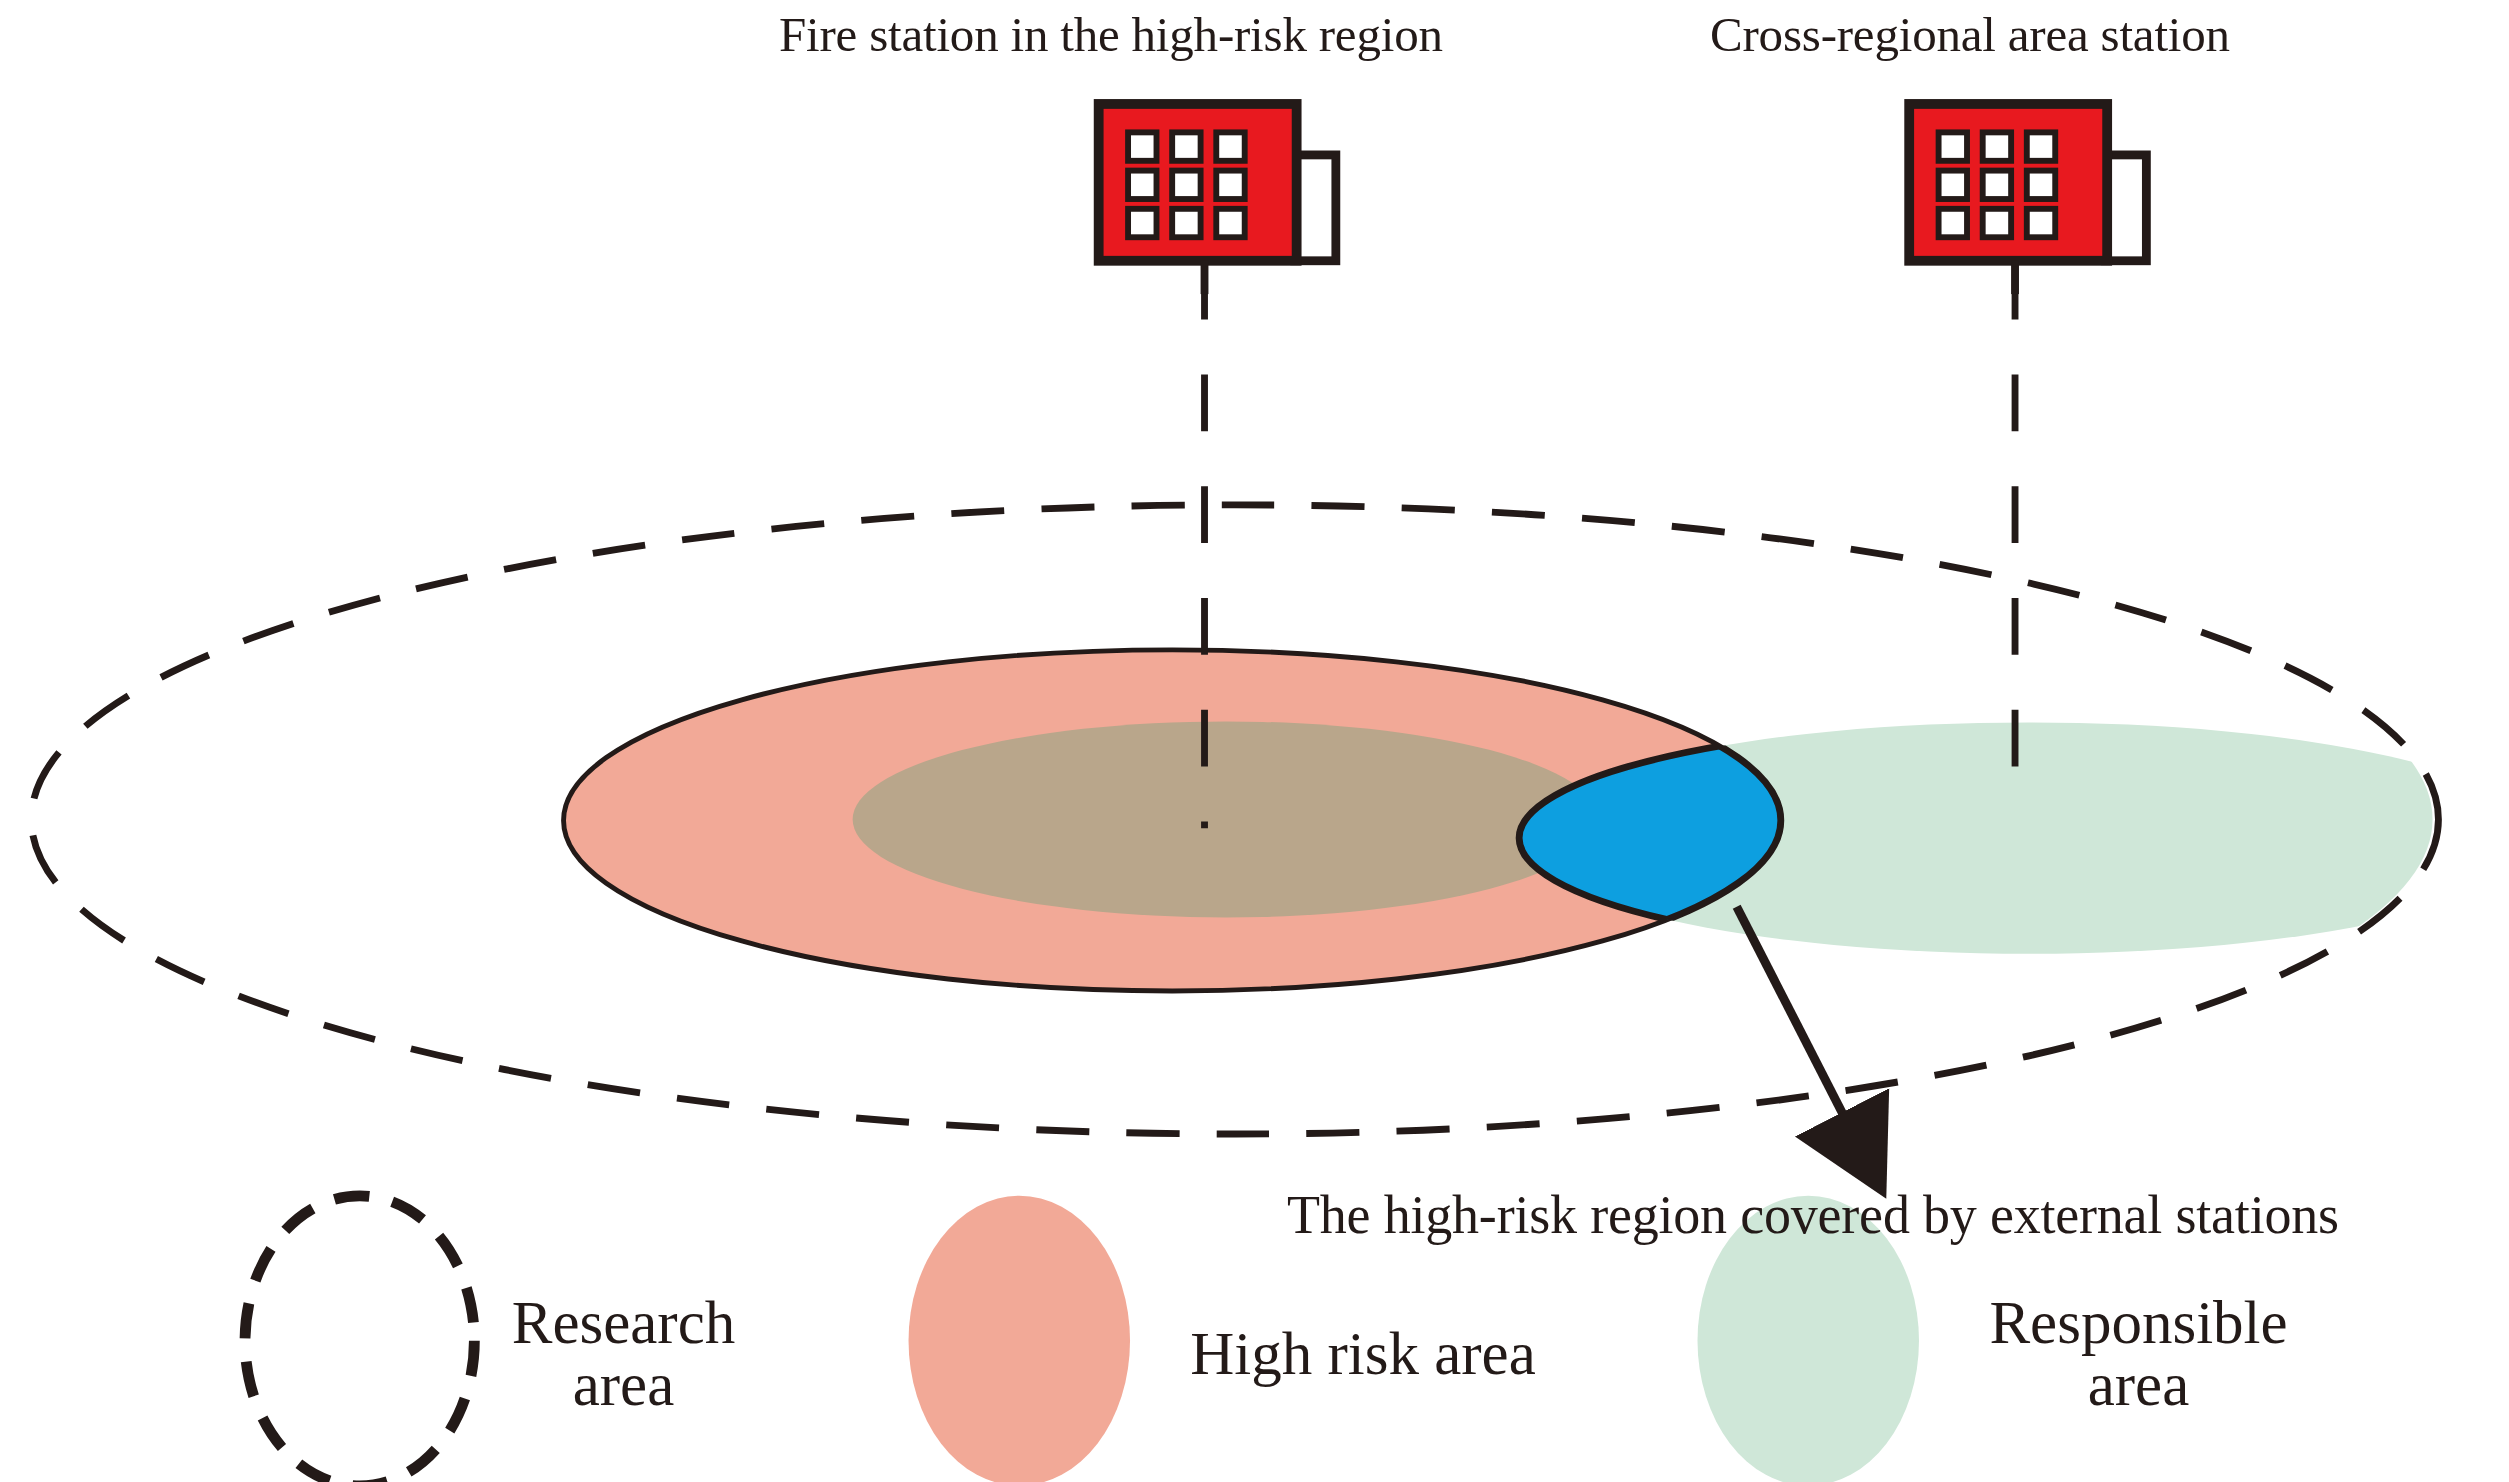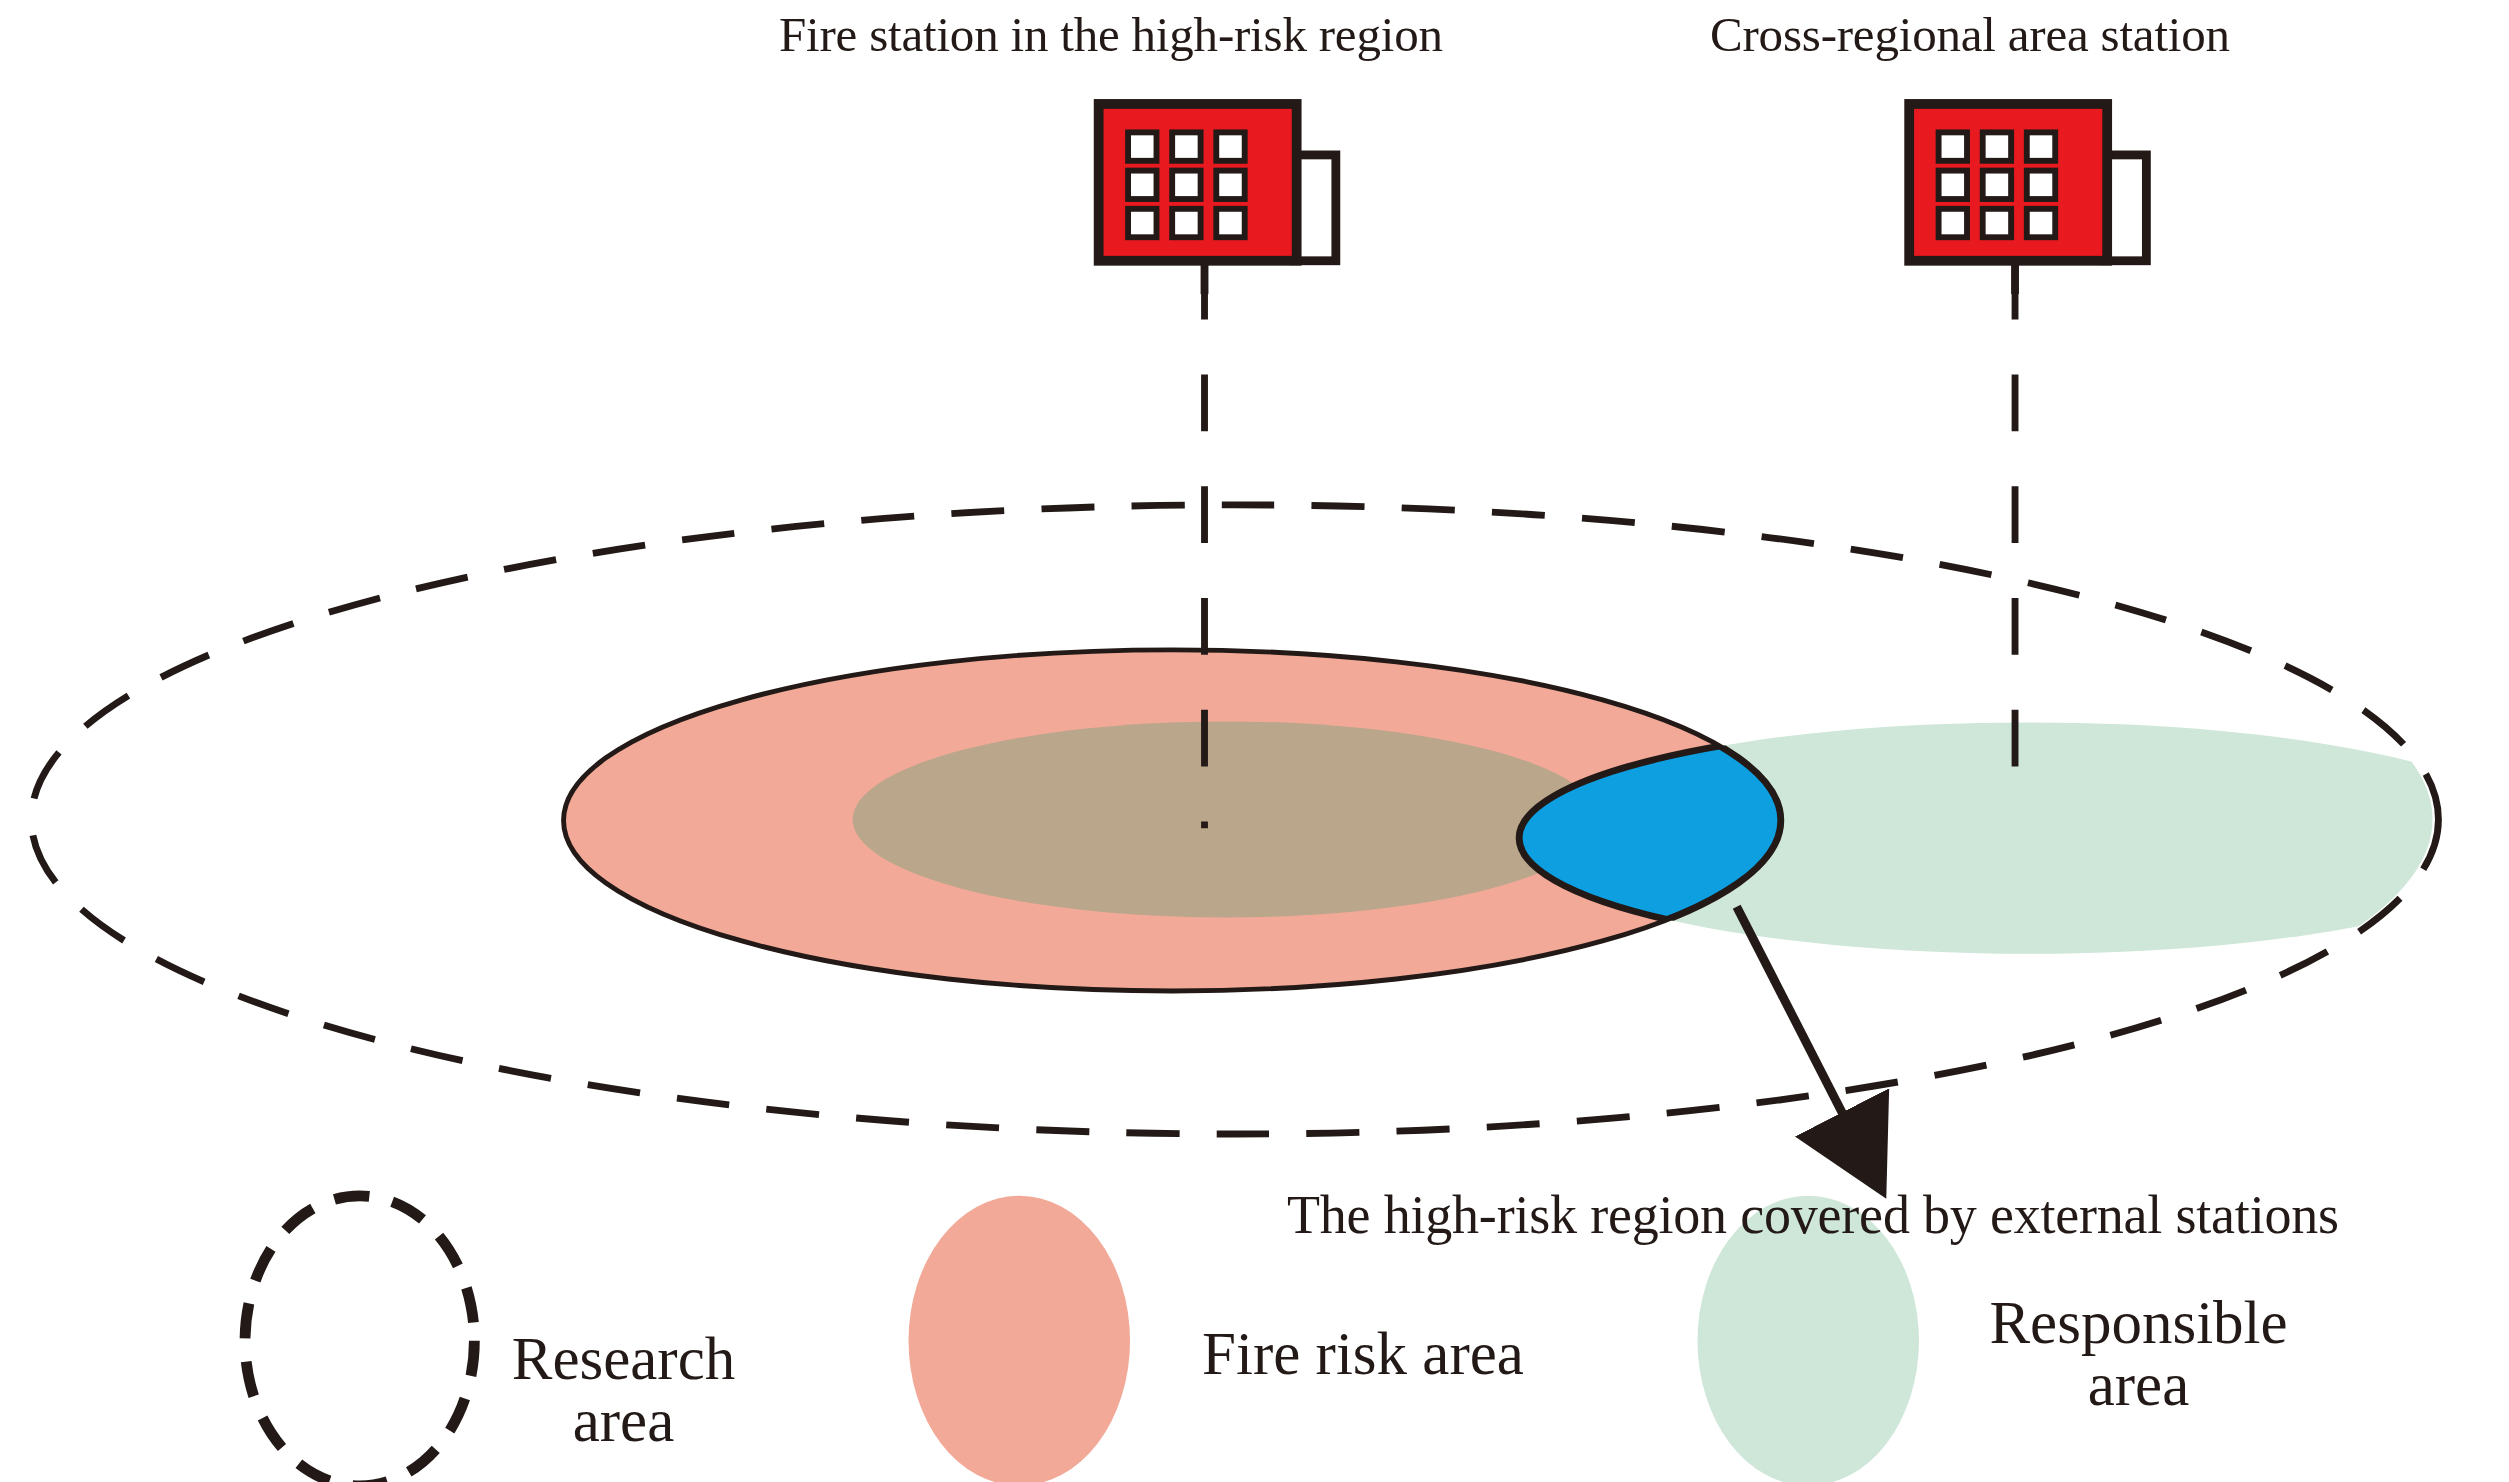--- a/index.html
+++ b/index.html
@@ -53,21 +53,21 @@
     font-size: 54px;
     letter-spacing: -0.2px;
   }
   .legend-label {
     font-size: 61px;
     text-align: center;
     line-height: 1.02;
   }
   #legend-label-research {
     left: 457px;
-    top: 1328px;
+    top: 1292px;
     width: 333px;
   }
   #legend-label-highrisk {
     left: 1108px;
     top: 1323px;
     width: 510px;
   }
   #legend-label-responsible {
     left: 1908px;
     top: 1292px;
@@ -171,18 +171,18 @@
   </svg>
 
   <div class="lbl station-caption" id="caption-left">Fire station in the high-risk region</div>
 
   <div class="lbl station-caption" id="caption-right">Cross-regional area station</div>
 
   <div class="lbl" id="annotation-text">The high-risk region covered by external stations</div>
 
   <div class="lbl legend-label" id="legend-label-research">Research<br>area</div>
 
-  <div class="lbl legend-label" id="legend-label-highrisk">Fire risk area</div>
+  <div class="lbl legend-label" id="legend-label-highrisk">High risk area</div>
 
   <div class="lbl legend-label" id="legend-label-responsible">Responsible<br>area</div>
 
 </div>
 
 
 </body></html>

